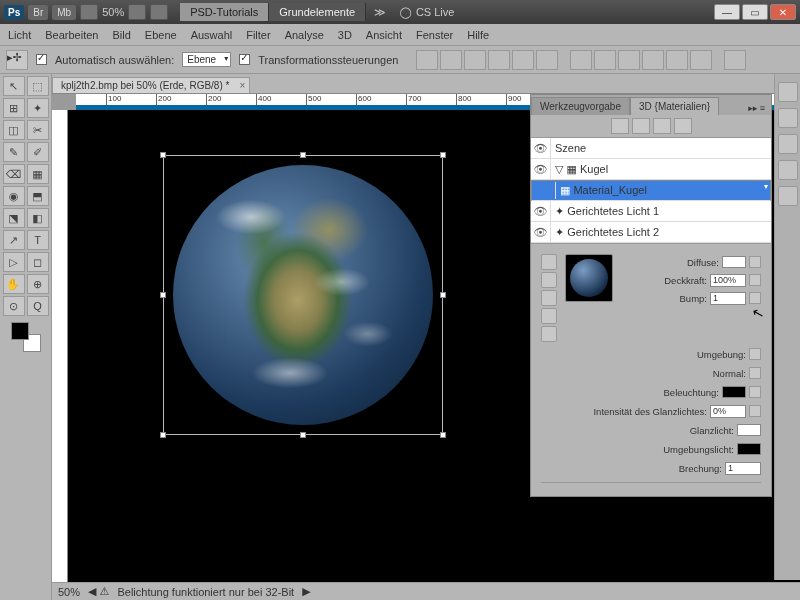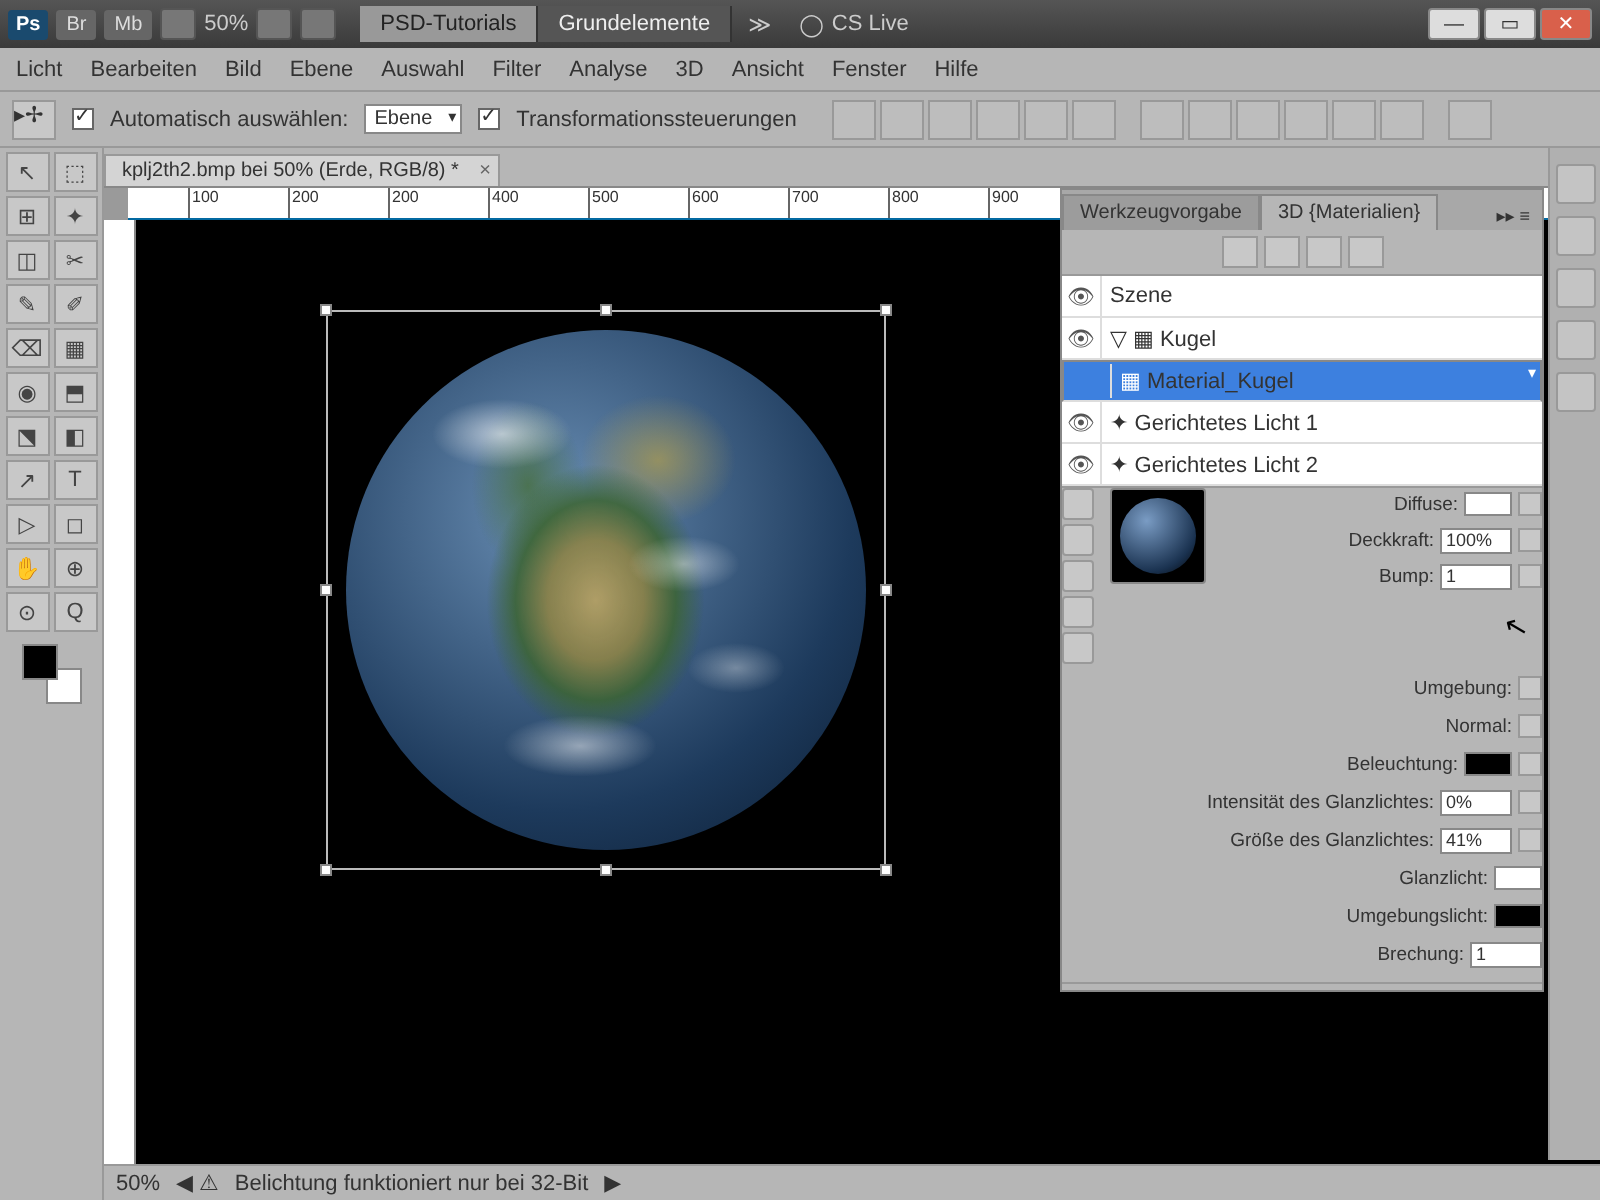--- a/index.html
+++ b/index.html
@@ -29,21 +29,21 @@
 .toolcol{width:52px;background:#b6b6b6;border-right:1px solid #999;display:flex;flex-direction:column;align-items:center;padding-top:2px}
 .toolgrid{display:grid;grid-template-columns:22px 22px;gap:2px}
 .tool{width:22px;height:20px;background:#c8c8c8;border:1px solid #999;display:flex;align-items:center;justify-content:center;font-size:11px;color:#444}
 .swatches{margin-top:6px;position:relative;width:30px;height:30px}
 .sw-fg{position:absolute;width:18px;height:18px;background:#000;border:1px solid #888;top:0;left:0}
 .sw-bg{position:absolute;width:18px;height:18px;background:#fff;border:1px solid #888;bottom:0;right:0}
 .canvaswrap{flex:1;display:flex;flex-direction:column;background:#9a9a9a;position:relative}
 .doctab{height:20px;background:#b6b6b6;display:flex;align-items:flex-end;border-bottom:1px solid #888}
 .doctab-inner{background:#d4d4d4;padding:2px 20px 2px 8px;font-size:10px;position:relative;border:1px solid #999;border-bottom:none}
 .doctab-inner::after{content:"×";position:absolute;right:4px;top:2px;color:#666}
-.ruler-h{height:16px;background:#fff;border-bottom:1px solid #0369a1;position:relative;font-size:8px;overflow:hidden;margin-left:12px}
+.ruler-h{height:16px;background:#fff;border-bottom:5px solid #0369a1;position:relative;font-size:8px;overflow:hidden;margin-left:24px}
 .ruler-tick{position:absolute;top:0;border-left:1px solid #666;height:16px;padding-left:1px;font-size:8px}
 .canvasrow{flex:1;display:flex;overflow:hidden}
 .ruler-v{width:16px;background:#fff;border-right:1px solid #888}
 .canvas{flex:1;background:#000;position:relative;overflow:hidden}
 .earth{position:absolute;left:105px;top:55px;width:260px;height:260px;border-radius:50%;background:radial-gradient(circle at 40% 35%,#6a8fb5 0%,#1d3a5c 65%,#0a1a2e 100%)}
 .earth::before{content:"";position:absolute;inset:0;border-radius:50%;background:radial-gradient(ellipse 80px 100px at 48% 52%,rgba(180,160,100,0.95) 0%,rgba(140,130,70,0.9) 30%,rgba(60,100,50,0.85) 50%,transparent 68%),radial-gradient(ellipse 60px 50px at 60% 25%,rgba(160,150,90,0.85) 0%,transparent 65%),radial-gradient(ellipse 40px 60px at 35% 30%,rgba(70,110,60,0.8) 0%,transparent 70%)}
 .earth::after{content:"";position:absolute;inset:0;border-radius:50%;background:radial-gradient(ellipse 50px 25px at 30% 20%,rgba(255,255,255,0.6) 0%,transparent 70%),radial-gradient(ellipse 40px 20px at 65% 45%,rgba(255,255,255,0.45) 0%,transparent 70%),radial-gradient(ellipse 55px 22px at 45% 80%,rgba(255,255,255,0.5) 0%,transparent 70%),radial-gradient(ellipse 35px 18px at 75% 65%,rgba(255,255,255,0.35) 0%,transparent 70%)}
 .bbox{position:absolute;left:95px;top:45px;width:280px;height:280px;border:1px solid #bbb}
 .handle{position:absolute;width:6px;height:6px;background:#fff;border:1px solid #888}
 .h-tl{top:-4px;left:-4px}.h-tm{top:-4px;left:calc(50% - 3px)}.h-tr{top:-4px;right:-4px}
@@ -56,21 +56,21 @@
 .ptab.active{background:#b6b6b6}
 .panel-iconrow{display:flex;justify-content:center;gap:3px;padding:3px;background:#b6b6b6;border-bottom:1px solid #999}
 .panel-iconrow .pi{width:18px;height:16px;background:#c8c8c8;border:1px solid #999}
 .scene{background:#fff;max-height:120px;overflow:hidden}
 .scene-row{display:flex;align-items:center;height:21px;border-bottom:1px solid #ddd;font-size:10px}
 .scene-row .eye{width:20px;text-align:center;color:#555;border-right:1px solid #ddd;height:100%;display:flex;align-items:center;justify-content:center}
 .scene-row .lbl{padding-left:4px;flex:1}
 .scene-row.sel{background:#3d80df;color:#fff}
 .scene-row.sel .lbl{color:#fff}
 .indent1{padding-left:14px}.indent2{padding-left:28px}
-.matpanel{background:#b6b6b6;padding:0;border-top:1px solid #999}
+.matpanel{background:#b6b6b6;padding:10px;border-top:1px solid #999}
 .matpreview{display:flex;gap:6px;margin-bottom:4px}
 .tools3d{width:18px;display:flex;flex-direction:column;gap:2px}
 .tools3d div{width:16px;height:16px;background:#c8c8c8;border:1px solid #999;border-radius:2px}
 .sphere{width:48px;height:48px;border:1px solid #888;background:#000;border-radius:2px;display:flex;align-items:center;justify-content:center}
 .sphere-ball{width:38px;height:38px;border-radius:50%;background:radial-gradient(circle at 35% 30%,#7a9cc4,#1a3250 70%,#000)}
 .props{flex:1;display:flex;flex-direction:column;gap:2px}
 .prop{display:flex;align-items:center;justify-content:flex-end;gap:3px;height:16px}
 .prop label{font-size:9.5px;text-align:right}
 .prop .val{width:36px;height:13px;background:#fff;border:1px solid #888;font-size:9px;padding:0 2px;display:flex;align-items:center}
 .prop .sw{width:24px;height:12px;border:1px solid #888}
@@ -294,25 +294,20 @@
           <label>Beleuchtung:</label>
           <div class="sw" style="background:#000"></div>
           <div class="mini"></div>
         </div>
       <div class="prop">
           <label>Intensität des Glanzlichtes:</label>
           <div class="val">0%</div>
           <div class="mini"></div>
         </div>
       <div class="prop">
-          <label>Größe des Glanzlichtes:</label>
-          <div class="val">41%</div>
-          <div class="mini"></div>
-        </div>
-      <div class="prop">
           <label>Glanzlicht:</label>
           <div class="sw" style="background:#fff"></div>
         </div>
       <div class="prop">
           <label>Umgebungslicht:</label>
           <div class="sw" style="background:#000"></div>
         </div>
       <div class="prop">
           <label>Brechung:</label>
           <div class="val">1</div>

